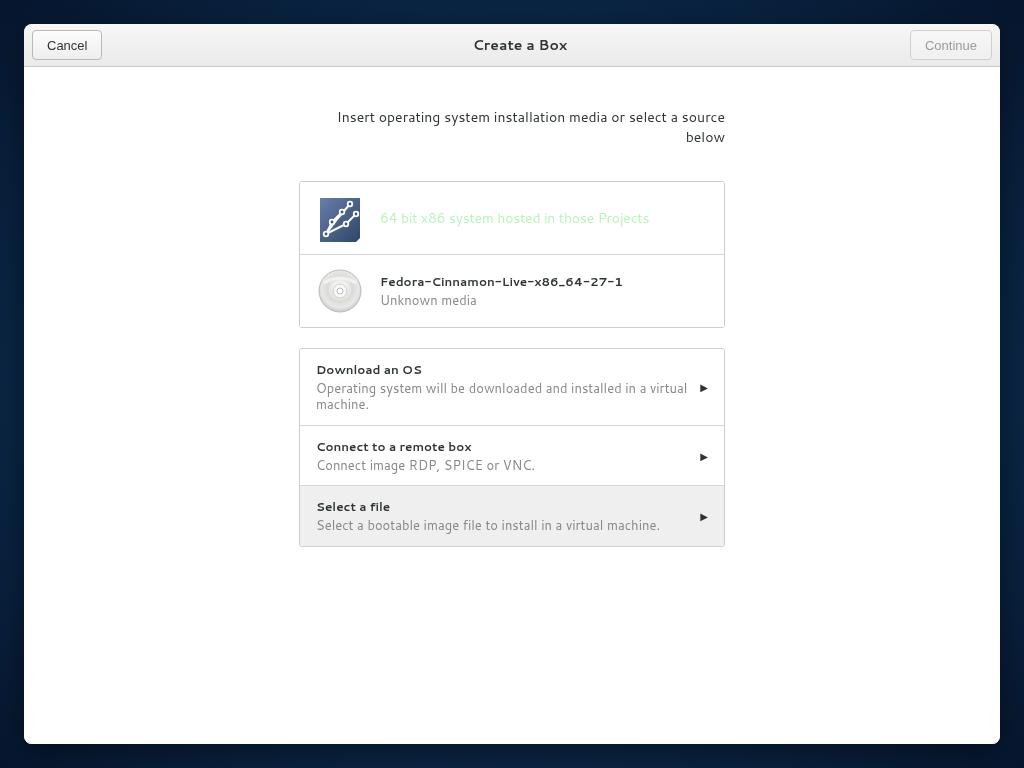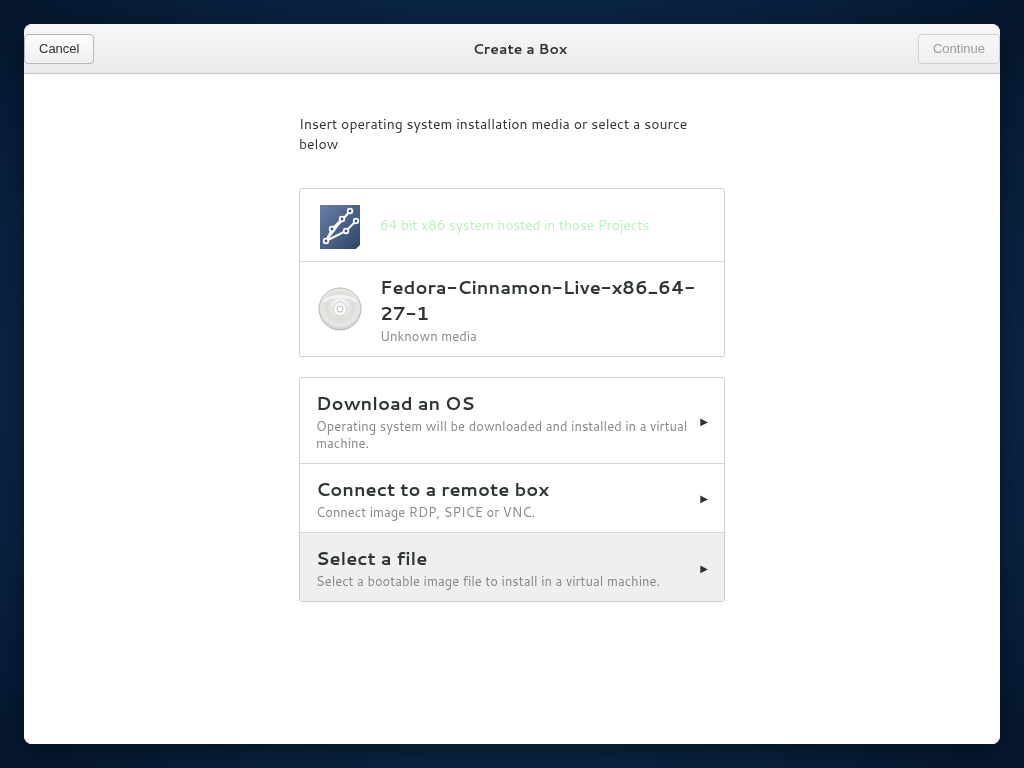--- a/index.html
+++ b/index.html
@@ -15,26 +15,26 @@
   .window {
     position: absolute;
     left: 24px; top: 24px; right: 24px; bottom: 24px;
     background: #ffffff;
     border-radius: 8px;
     box-shadow: 0 6px 30px rgba(0,0,0,0.5);
     display: flex; flex-direction: column;
     overflow: hidden;
   }
   .headerbar {
-    height: 50px;
+    height: 43px;
     background: linear-gradient(to bottom, #f7f7f7, #eaeaea);
     border-bottom: 1px solid #c9c9c9;
     border-top-left-radius: 8px; border-top-right-radius: 8px;
     display: flex; align-items: center;
-    padding: 0 0;
+    padding: 0 8px;
     position: relative;
   }
   .hb-title {
     position: absolute; left: 16px; right: 0;
     text-align: center;
     font-weight: 700;
     font-size: 14px;
     color: #2e3436;
     pointer-events: none;
   }
@@ -57,21 +57,21 @@
   }
   .hb-spacer { flex: 1; }
   .content {
     flex: 1;
     background: #ffffff;
     padding: 40px 0 0 0;
     display: flex; flex-direction: column; align-items: center;
   }
   .intro {
     width: 426px;
-    text-align: left;
+    text-align: right;
     font-size: 14px;
     color: #2e3436;
     margin-bottom: 34px;
   }
   .group {
     width: 426px;
     border: 1px solid #cfcfcf;
     border-radius: 3px;
     overflow: hidden;
     margin-bottom: 20px;
@@ -82,21 +82,21 @@
     border-bottom: 1px solid #d7d7d7;
     background: #ffffff;
     position: relative;
     min-height: 64px;
     justify-content: center;
   }
   .row:last-child { border-bottom: none; }
   .row.option { min-height: 60px; }
   .row.selected { background: #efefef; }
   .row .row-text { flex: 1; display: flex; flex-direction: column; }
-  .row .title { font-weight: 600; font-size: 18px; color: #2e3436; margin-bottom: 2px; }
+  .row .title { font-weight: 600; font-size: 12px; color: #2e3436; margin-bottom: 2px; }
   .row .subtitle { font-size: 13px; color: #888888; line-height: 1.25; }
   .row .chev { width: 16px; text-align: right; color: #2e3436; font-size: 12px; }
   .row .chev::before { content: "▶"; font-size: 10px; }
   .row.clickable { cursor: pointer; }
   .media-icon {
     width: 48px; height: 48px; margin-right: 16px;
     flex-shrink: 0;
     display: flex; align-items: center; justify-content: center;
   }
   .detected-label {

